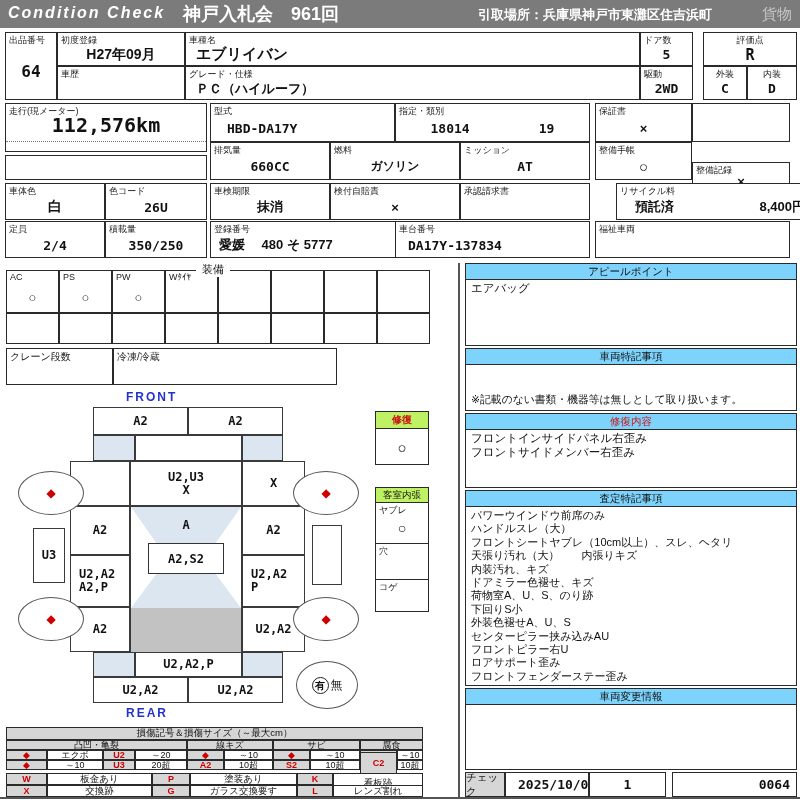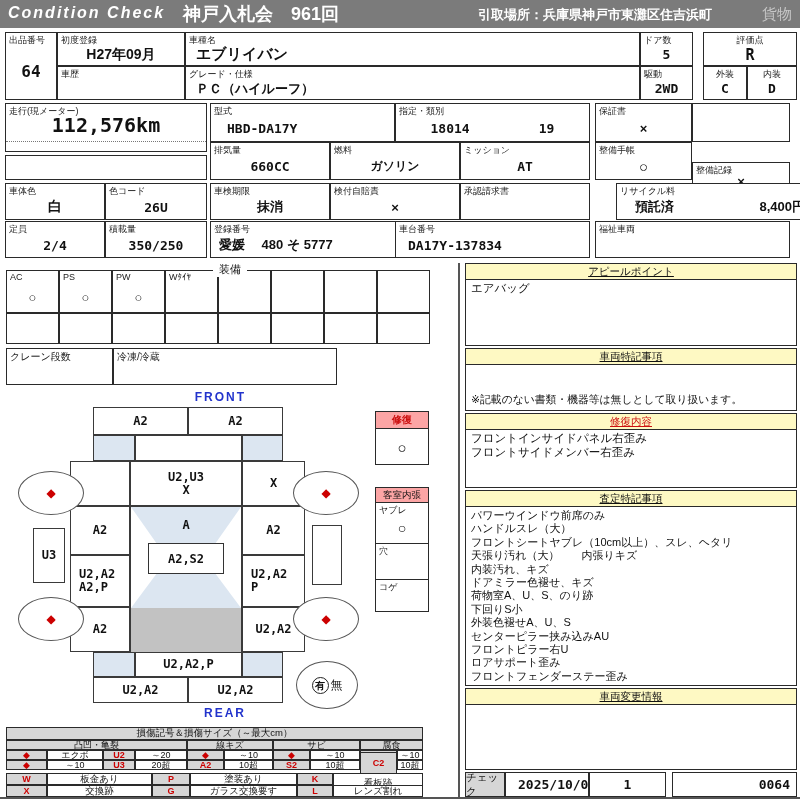--- a/index.html
+++ b/index.html
@@ -15,33 +15,33 @@
   .lbl{position:absolute;top:1px;left:3px;font-size:9px;color:#222;white-space:nowrap;}
   .lblc{left:0;right:0;text-align:center;}
   .val{position:absolute;left:0;right:0;top:11px;bottom:0;display:flex;align-items:center;justify-content:center;font-weight:bold;font-size:13px;font-family:"DejaVu Sans Mono","DejaVu Sans",monospace;white-space:pre;}
   .val.jp{font-family:"Liberation Sans","DejaVu Sans",sans-serif;}
   .val.left{justify-content:flex-start;}
   .dotted{position:absolute;left:0;right:0;border-top:1px dotted #777;}
   
   .fstitle{position:absolute;font-size:11px;background:#fff;padding:0 6px;z-index:3;}
   
   .sec{position:absolute;border:1px solid #2a2a2a;background:#fff;box-sizing:border-box;}
-  .sec-h{height:15px;background:#fef9c3;border-bottom:1px solid #2a2a2a;text-align:center;font-size:10.5px;line-height:15px;text-decoration:underline;}
+  .sec-h{height:15px;background:#7dd3fc;border-bottom:1px solid #2a2a2a;text-align:center;font-size:10.5px;line-height:15px;}
   .sec-h.red{color:#cc1111;}
   .sec-b{font-size:11.5px;padding:2px 5px;line-height:13.8px;}
   
   .dcell{position:absolute;border:1px solid #3a3a3a;background:#fff;box-sizing:border-box;display:flex;align-items:center;justify-content:center;flex-direction:column;font-family:"DejaVu Sans Mono","DejaVu Sans",monospace;font-weight:bold;font-size:12px;line-height:13px;}
   .dcell.twol{align-items:flex-start;padding-left:8px;}
   .glass{background:#dce6f1;}
   .wheel{position:absolute;width:64px;height:42px;border:1px solid #555;border-radius:50%;background:#fff;display:flex;align-items:center;justify-content:center;z-index:2;}
   .dm{color:#cc0000;font-size:12px;}
-  .dirlbl{position:absolute;width:120px;text-align:right;color:#2233cc;font-weight:bold;font-size:12px;letter-spacing:2px;}
+  .dirlbl{position:absolute;width:120px;text-align:left;color:#2233cc;font-weight:bold;font-size:12px;letter-spacing:2px;}
   .circled{display:inline-block;width:15px;height:15px;border:1.5px solid #222;border-radius:50%;line-height:15px;text-align:center;font-size:10px;margin-right:2px;font-weight:bold;}
   
-  .midbox-h{height:16px;background:#fca5a5;border-bottom:1px solid #2a2a2a;text-align:center;font-size:10px;line-height:16px;}
+  .midbox-h{height:16px;background:#bef264;border-bottom:1px solid #2a2a2a;text-align:center;font-size:10px;line-height:16px;}
   .midbox-h.red{color:#cc1111;font-weight:bold;}
   
   .lcell{position:absolute;border:1px solid #2a2a2a;box-sizing:border-box;font-size:9px;display:flex;align-items:center;justify-content:center;background:#fff;white-space:nowrap;overflow:hidden;}
   .gray{background:#d6d6d6;}
   .redtx{color:#cc0000;font-weight:bold;}
   .frame{position:absolute;background:#555;}
 </style>
 </head>
 <body>
 
@@ -179,21 +179,21 @@
   </div>
   <div class="cell" style="left:395px;top:221px;width:195px;height:37px;">
     <span class="lbl">車台番号</span>
     <span class="val left" style="padding-left:12px;">DA17Y-137834</span>
   </div>
   <div class="cell" style="left:595px;top:221px;width:195px;height:37px;">
     <span class="lbl">福祉車両</span>
     <span class="val jp"></span>
   </div>
 
-  <span class="fstitle" style="left:213px;top:262px;">装備</span>
+  <span class="fstitle" style="left:196px;top:262px;">装備</span>
   <div class="cell" style="left:6px;top:270px;width:53px;height:43px;">
     <span class="lbl">AC</span>
     <span class="val jp">○</span>
   </div>
   <div class="cell" style="left:59px;top:270px;width:53px;height:43px;">
     <span class="lbl">PS</span>
     <span class="val jp">○</span>
   </div>
   <div class="cell" style="left:112px;top:270px;width:53px;height:43px;">
     <span class="lbl">PW</span>

